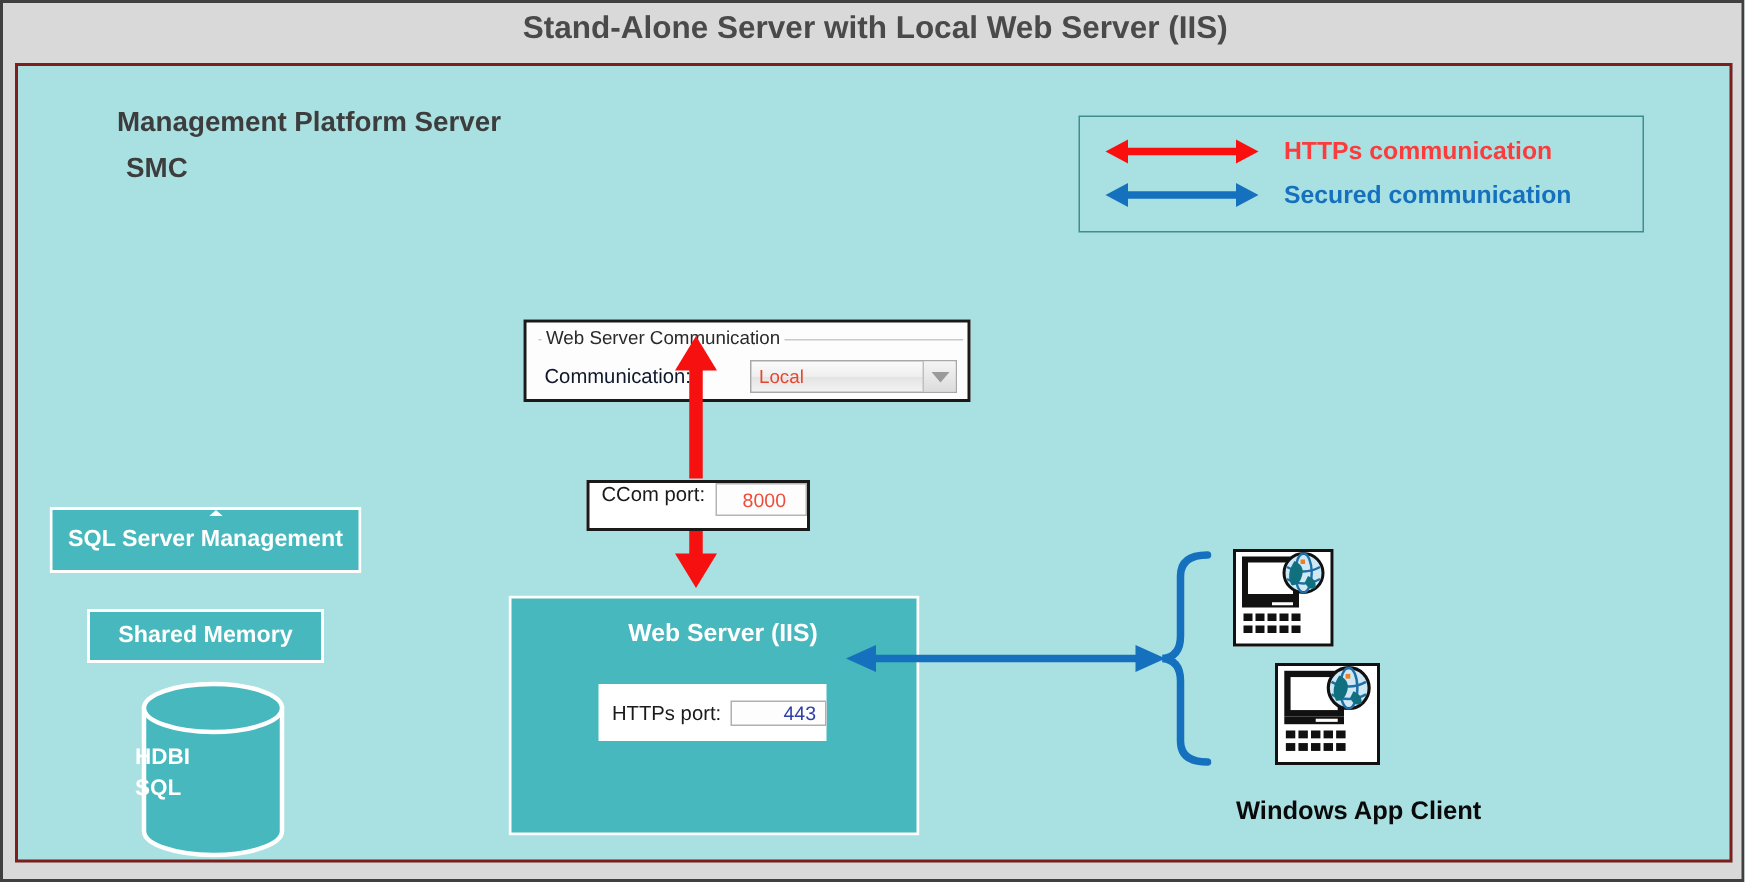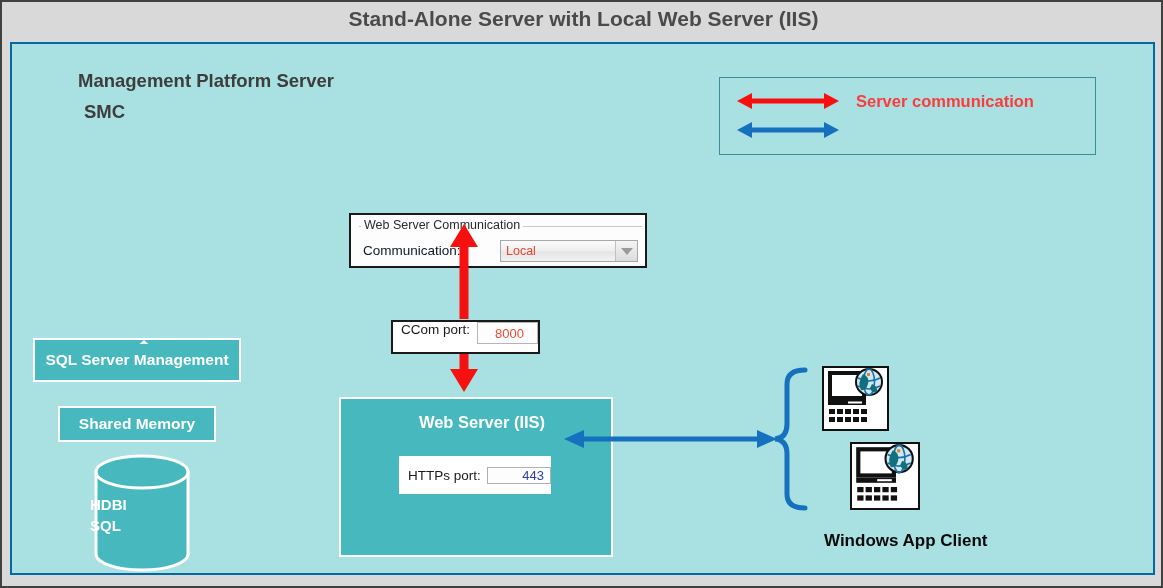--- a/index.html
+++ b/index.html
@@ -32,21 +32,21 @@
     letter-spacing: 0px;
     white-space: nowrap;
   }
 
   
   .panel {
     position: absolute;
     left: 8px; top: 40px;
     width: 1145px; height: 533px;
     background: #a9e0e1;
-    border: 2px solid #0369a1;
+    border: 2px solid #7f1d1d;
   }
 
   
   .server-title {
     position: absolute;
     left: 66px; top: 26px;
     font-size: 18.5px; font-weight: bold;
     color: #3d3d3d; white-space: nowrap;
   }
   .server-sub {
@@ -265,30 +265,31 @@
 
     <div class="legend">
       <div class="legend-row r1">
         <div class="legend-arrow">
           <svg width="104" height="22" viewBox="0 0 104 22">
             <line x1="14" y1="11" x2="90" y2="11" stroke="#fa0f0f" stroke-width="5"></line>
             <polygon points="1,11 16,3 16,19" fill="#fa0f0f"></polygon>
             <polygon points="103,11 88,3 88,19" fill="#fa0f0f"></polygon>
           </svg>
         </div>
-        <div class="legend-label red">Server communication</div>
+        <div class="legend-label red">HTTPs communication</div>
       </div>
       <div class="legend-row r2">
         <div class="legend-arrow">
           <svg width="104" height="22" viewBox="0 0 104 22">
             <line x1="14" y1="11" x2="90" y2="11" stroke="#1571be" stroke-width="5"></line>
             <polygon points="1,11 16,3 16,19" fill="#1571be"></polygon>
             <polygon points="103,11 88,3 88,19" fill="#1571be"></polygon>
           </svg>
         </div>
+        <div class="legend-label blue">Secured communication</div>
       </div>
     </div>
 
     <div class="wsc-box">
       <div class="wsc-legend-line"></div>
       <div class="wsc-legend-text">Web Server Communication</div>
       <div class="wsc-field-label">Communication:</div>
       <div class="combo">
         <div class="combo-value">Local</div>
         <div class="combo-btn">

